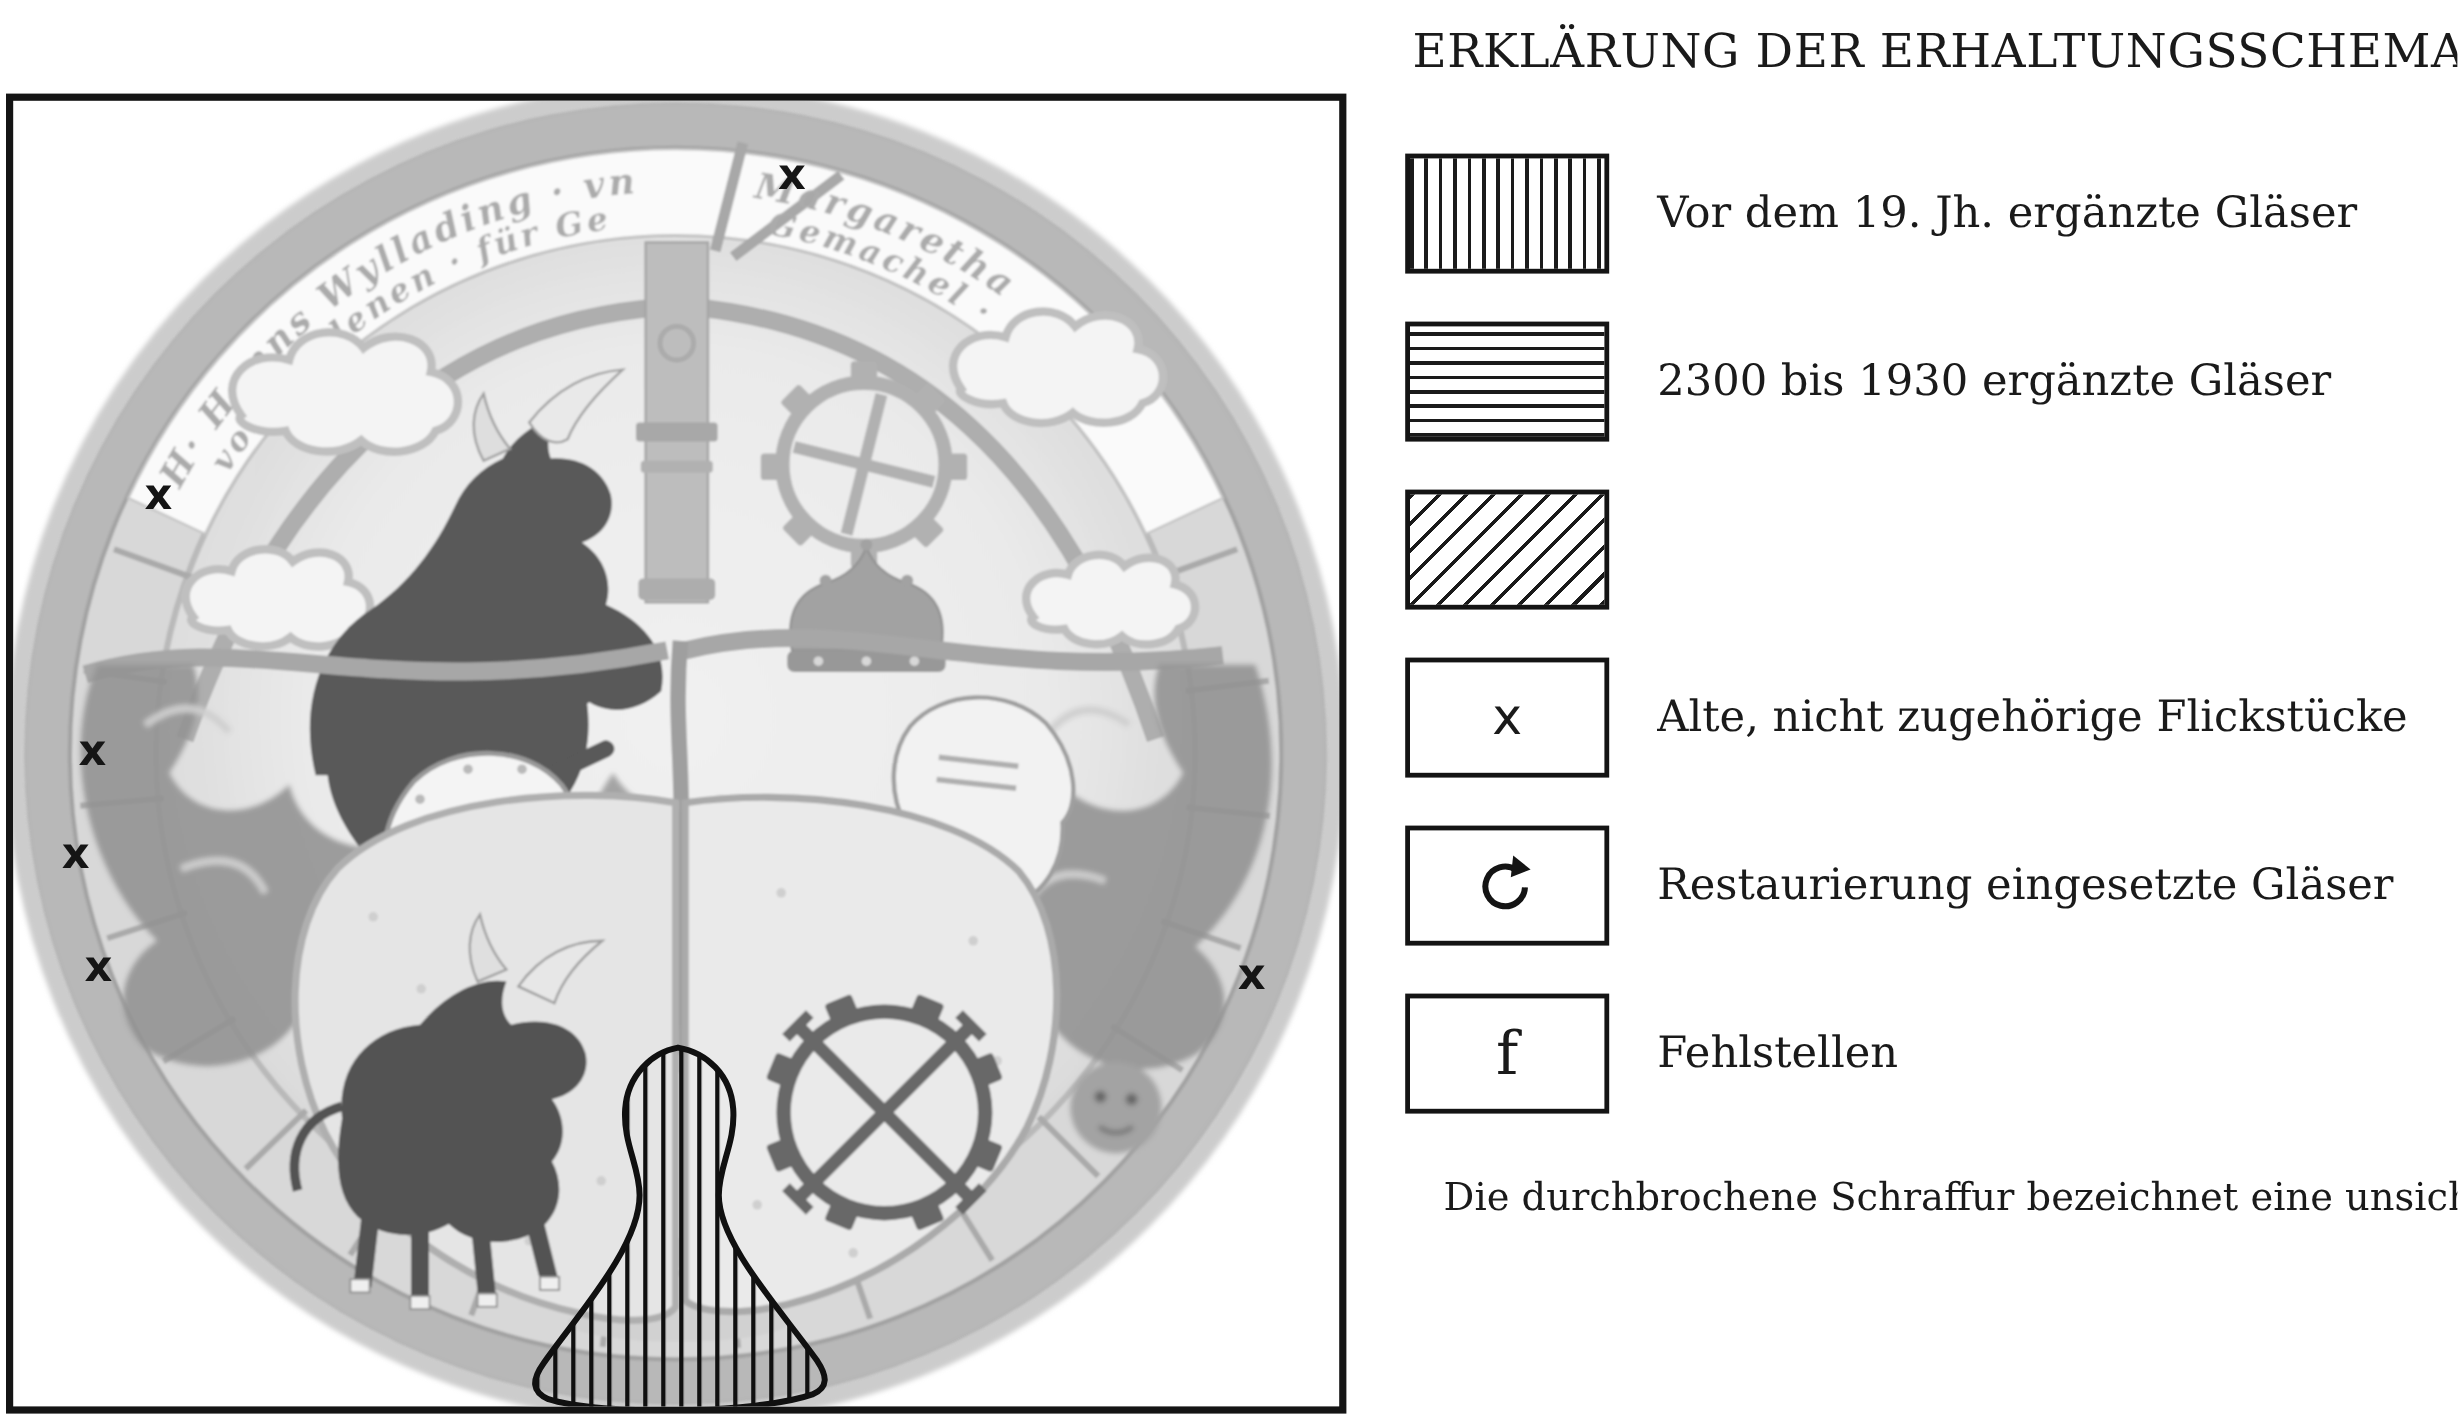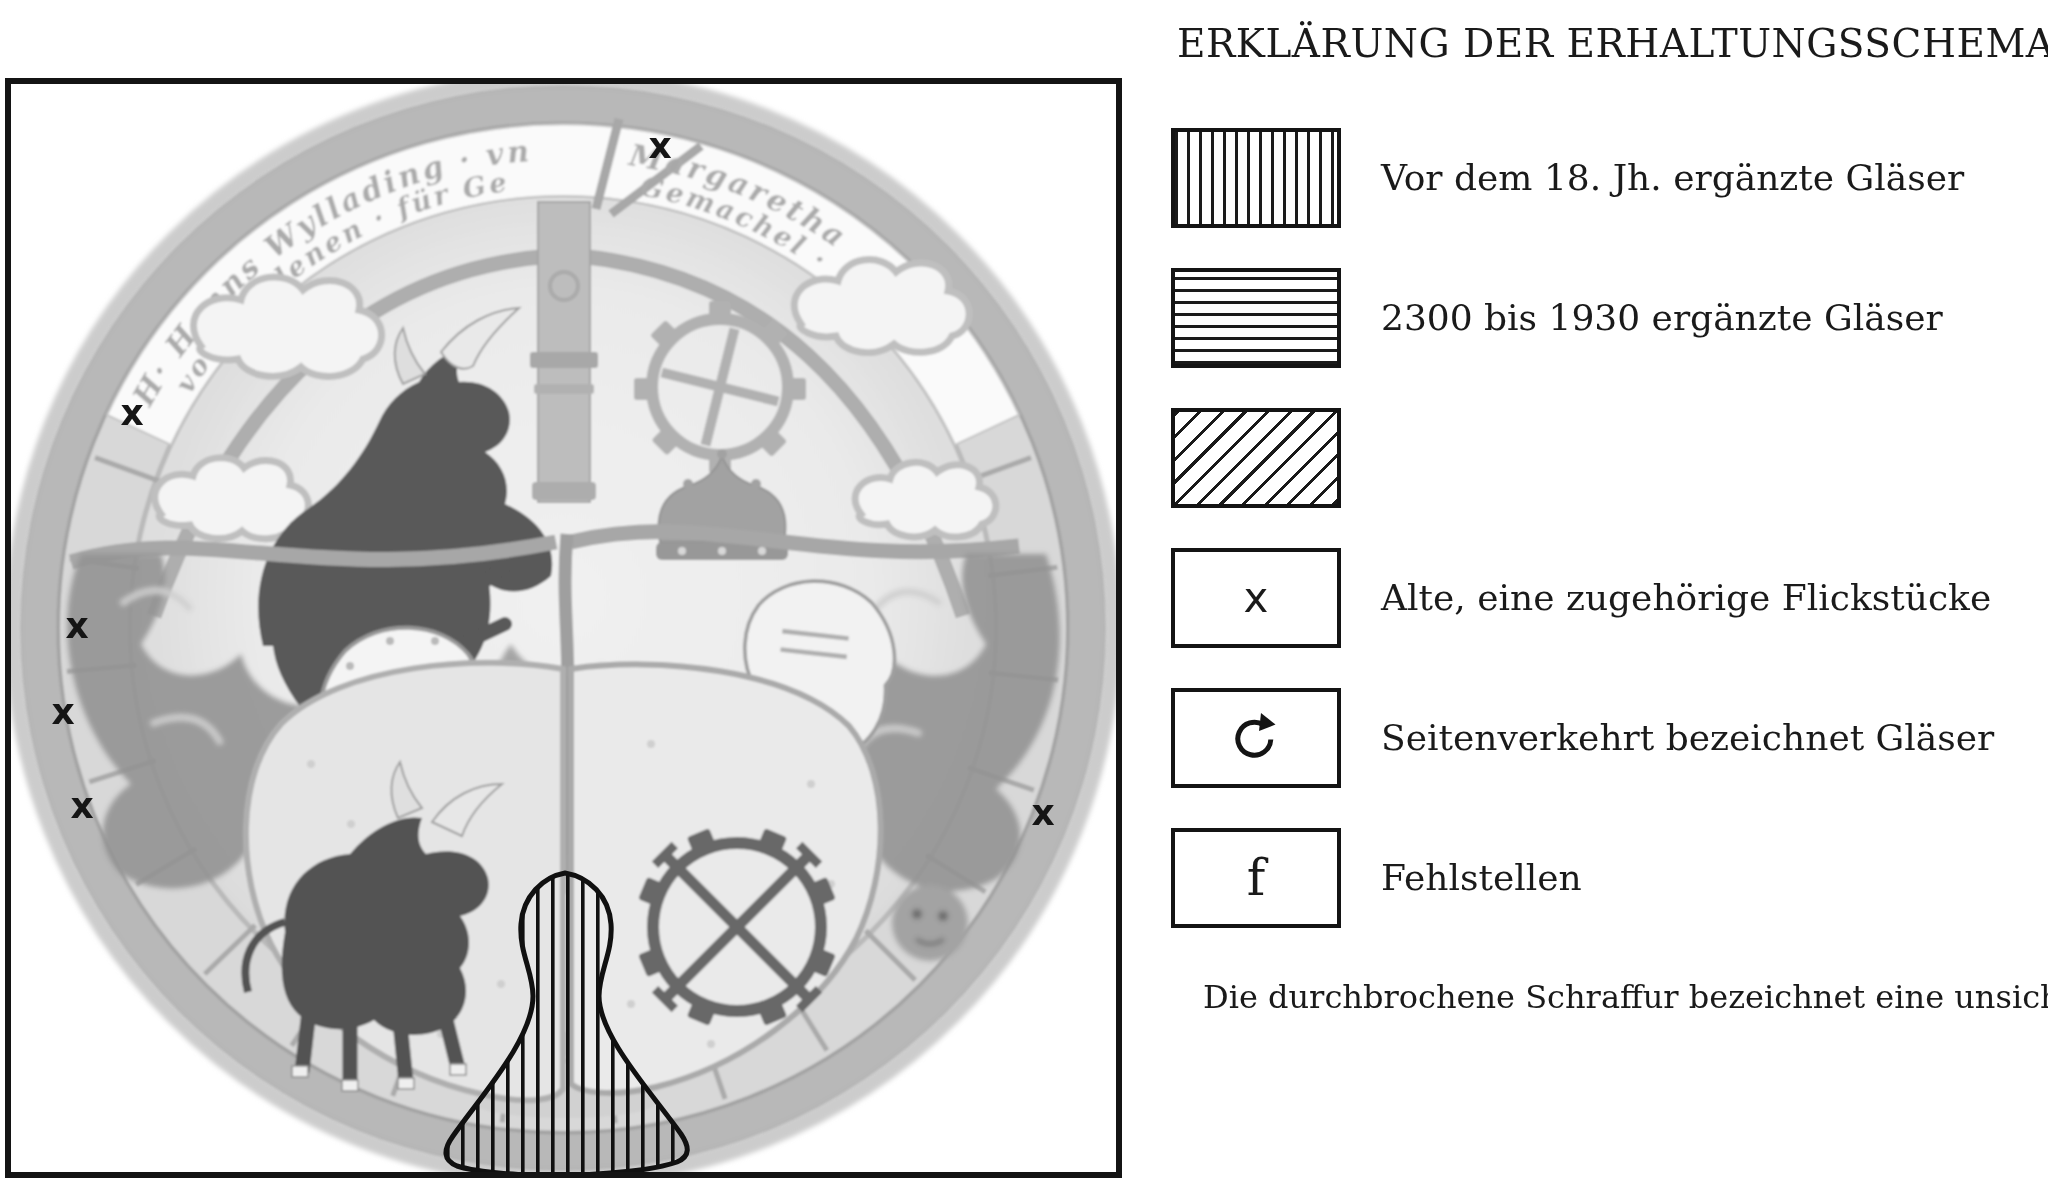--- a/index.html
+++ b/index.html
@@ -245,48 +245,48 @@
         <span class="xmark" style="left: 71px; top: 724px;">x</span>
         <span class="xmark" style="left: 1032px; top: 731px;">x</span>
       </div>
   </div>
 
   <div id="legend">
     <h1 id="legend-title">ERKLÄRUNG DER ERHALTUNGSSCHEMATA</h1>
 
     <div class="lrow">
       <div class="swatch hatch-v"></div>
-      <div class="llabel">Vor dem 18. Jh. ergänzte Gläser</div>
+      <div class="llabel">Vor dem 19. Jh. ergänzte Gläser</div>
     </div>
 
     <div class="lrow">
       <div class="swatch hatch-h"></div>
       <div class="llabel">2300 bis 1930 ergänzte Gläser</div>
     </div>
 
 
     <div class="lrow">
       <div class="swatch hatch-fs"></div>
     </div>
 
     <div class="lrow">
       <div class="swatch">
         <span class="sym-x">x</span>
       </div>
-      <div class="llabel">Alte, eine zugehörige Flickstücke</div>
+      <div class="llabel">Alte, nicht zugehörige Flickstücke</div>
     </div>
 
     <div class="lrow">
       <div class="swatch">
         <svg width="52" height="52" viewBox="0 0 52 52">
           <path d="M 33.5 13 A 16.5 16.5 0 1 0 40.8 27.5" fill="none" stroke="#141414" stroke-width="5"></path>
           <polygon points="31,1 45.5,12.5 29,19" fill="#141414"></polygon>
         </svg>
       </div>
-      <div class="llabel">Seitenverkehrt bezeichnet Gläser</div>
+      <div class="llabel">Restaurierung eingesetzte Gläser</div>
     </div>
 
     <div class="lrow">
       <div class="swatch">
         <span class="sym-f">f</span>
       </div>
       <div class="llabel">Fehlstellen</div>
     </div>
 
     <div id="legend-footnote">Die durchbrochene Schraffur bezeichnet eine unsichere Angabe</div>

